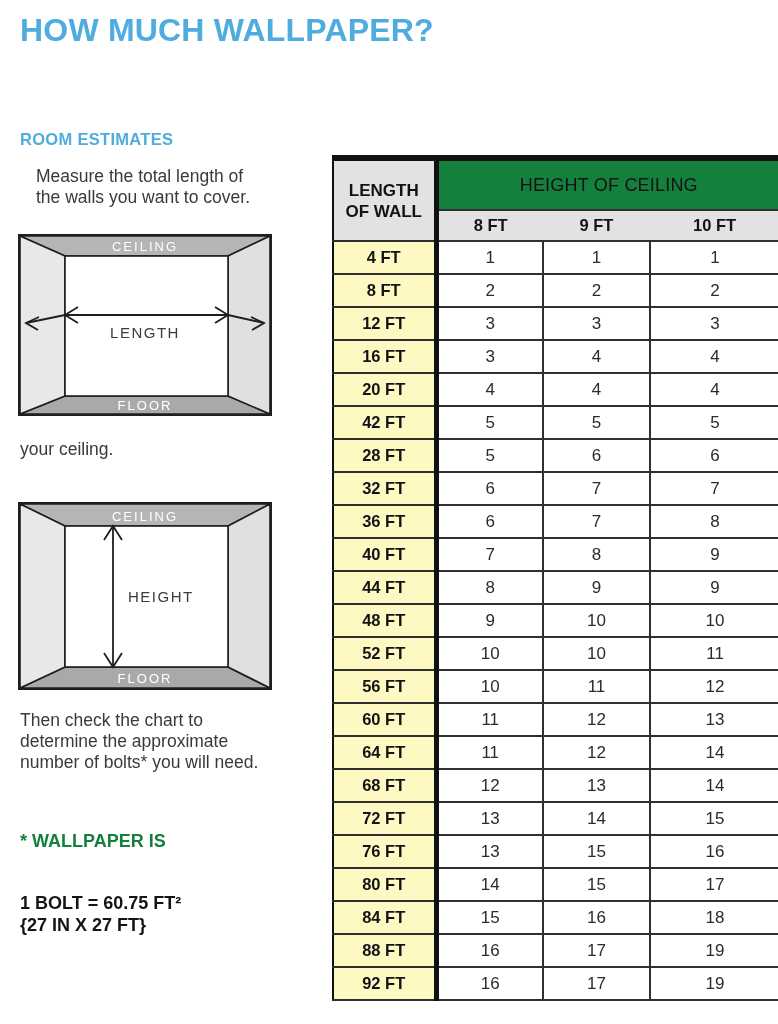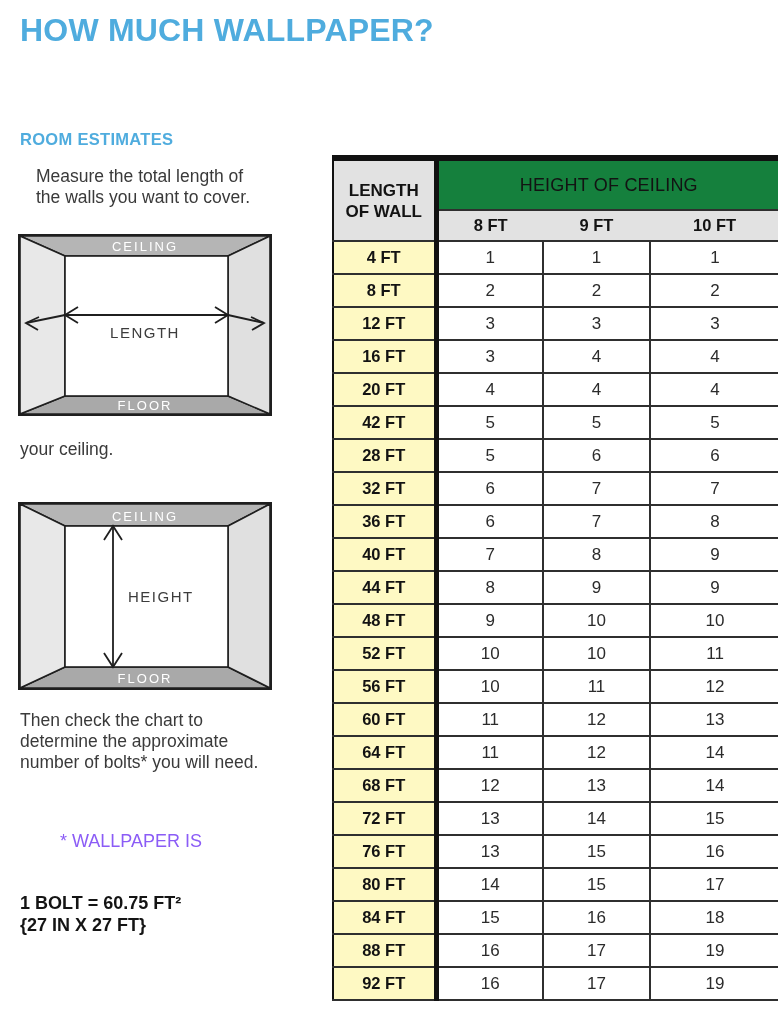--- a/index.html
+++ b/index.html
@@ -41,23 +41,22 @@
   }
   .para span { display: block; }
   .para-1 { left: 12px; top: 166px; margin-left: 24px; }
   .para-2 { left: 20px; top: 439px; }
   .para-3 { left: 20px; top: 710px; }
 
   .footnote {
     left: 20px; top: 831px;
     font-size: 18px;
     line-height: 20px;
-    font-weight: 400;
-    color: #8b5cf6;
-    margin-left: 40px;
+    font-weight: 700;
+    color: #15803d;
   }
   .footnote span { display: block; }
   .footnote .indent { padding-left: 13px; }
 
   .bolt-spec {
     left: 20px; top: 892px;
     font-size: 18px;
     line-height: 22px;
     font-weight: 700;
     color: #141414;

